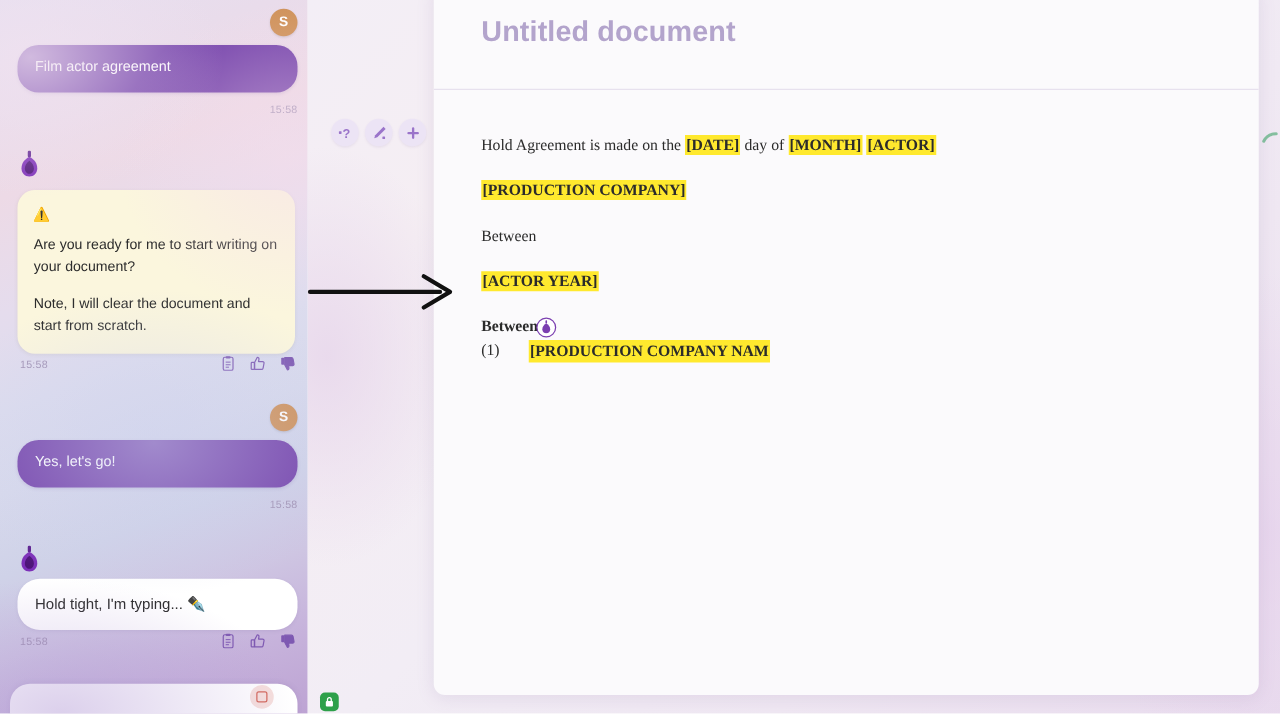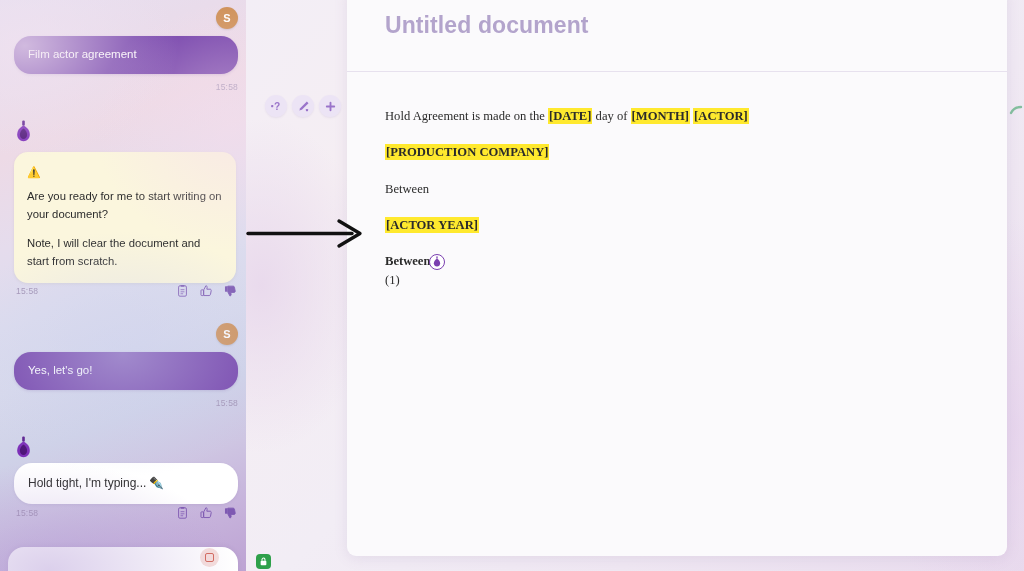--- a/index.html
+++ b/index.html
@@ -380,20 +380,21 @@
           <span class="cursor-chip">
            <svg width="8" height="11" viewBox="0 0 15 22">
              <rect x="6.2" y="0.5" width="2.6" height="5.2" rx="1" fill="#7b3fb0"></rect>
              <path d="M7.5 5.4 C3.6 7.4 1.2 10.6 1.2 14.6 C1.2 18.6 3.9 21.2 7.5 21.2 C11.1 21.2 13.8 18.6 13.8 14.6 C13.8 10.6 11.4 7.4 7.5 5.4 Z" fill="#7b3fb0"></path>
            </svg>
       </span>
         </p>
 
       <div class="numrow">
         <span class="n">(1)</span>
+        <span class="hl">[PRODUCTION COMPANY NAM</span>
       </div>
 
     </div>
   </div>
 
   <svg id="arrow" width="130" height="50" viewBox="0 0 130 50">
     <path d="M8 23.5 L112 23.5" stroke="#111111" stroke-width="3.4" stroke-linecap="round"></path>
     <path d="M99 11 L120 23.5 L99 36" fill="none" stroke="#111111" stroke-width="3.4" stroke-linecap="round" stroke-linejoin="round"></path>
   </svg>
 

